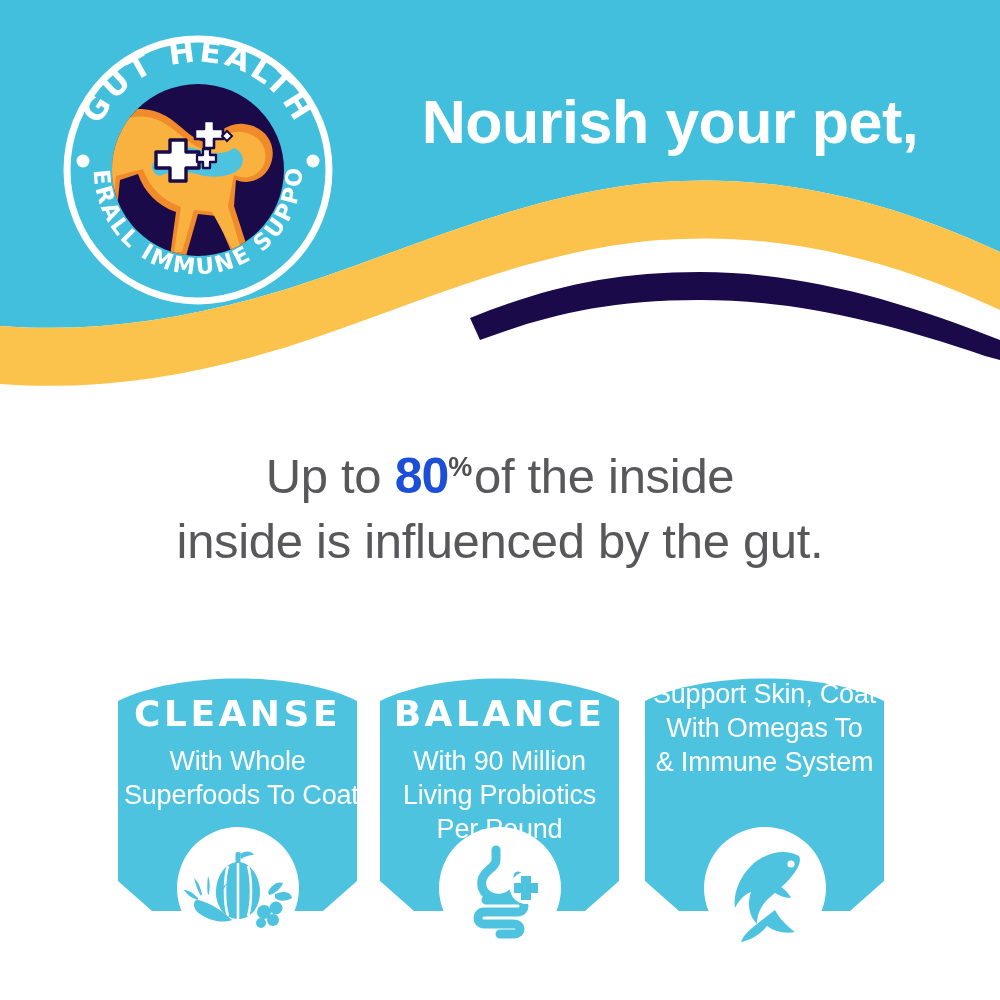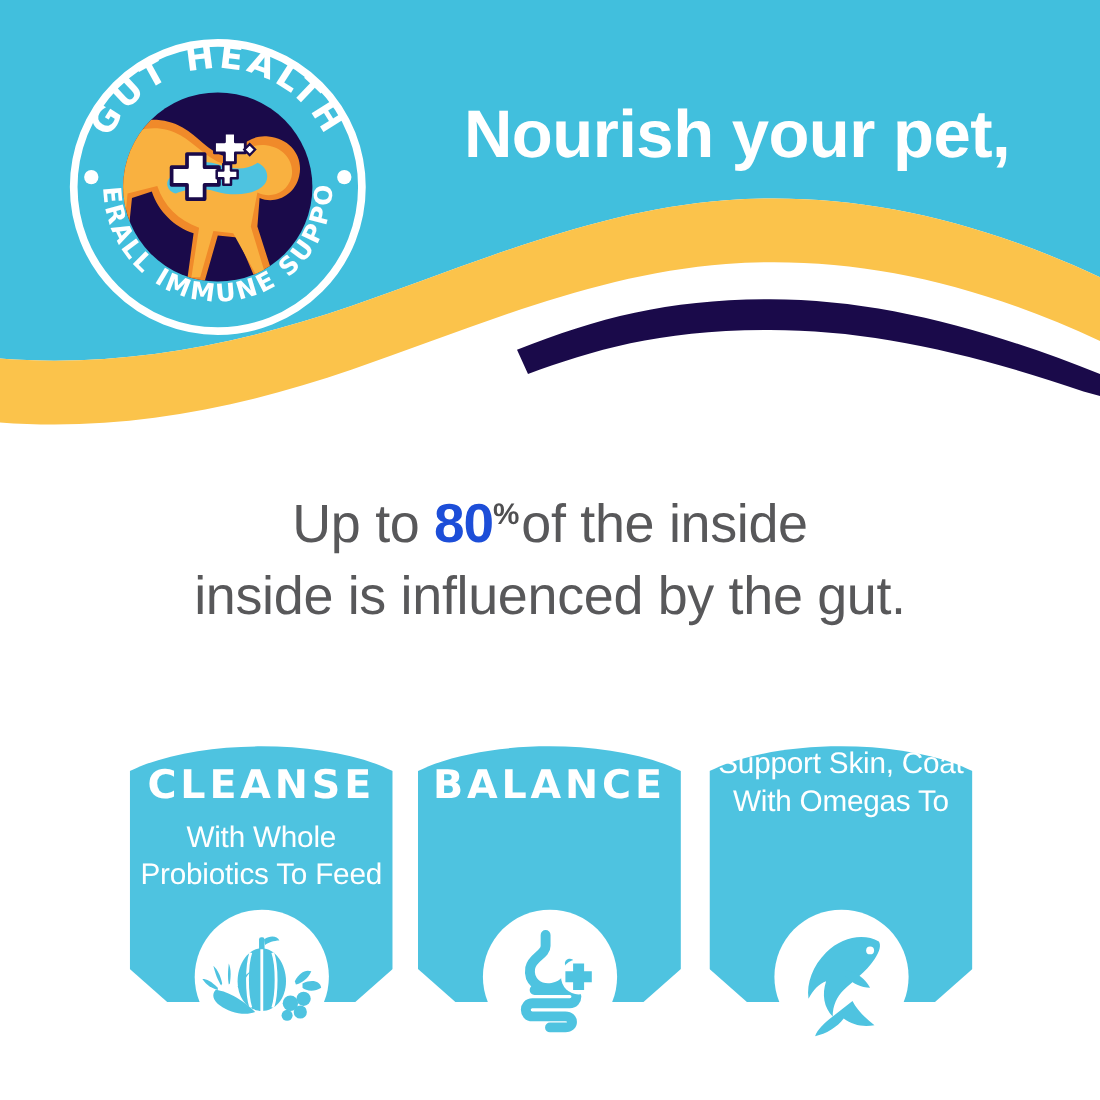--- a/index.html
+++ b/index.html
@@ -234,21 +234,21 @@
   <div id="cards">
 
     <div class="card" style="left:118px;">
       <svg class="card-shape" viewBox="0 0 239 262">
         <path d="M 0 36 C 60 6 179 6 239 36 L 239 216 L 205 246 L 34 246 L 0 216 Z" fill="#4ec3e0"></path>
       </svg>
       <div class="card-body">
         <div class="card-title">CLEANSE</div>
         <div class="card-desc">
           <span class="d-line">With Whole</span>
-          <span class="d-line">Probiotics To Feed</span>
+          <span class="d-line">Superfoods To Coat</span>
         </div>
       </div>
       <svg class="card-icon" viewBox="0 0 124 124">
         <circle cx="62" cy="62" r="61" fill="#ffffff"></circle>
         <g fill="#4ec3e0">
 
           <path d="M 62 36 C 50 36 40 50 40 66 C 40 82 50 93 62 93 C 74 93 84 82 84 66 C 84 50 74 36 62 36 Z"></path>
           <rect x="59.5" y="26" width="5" height="12" rx="2"></rect>
           <path d="M 64 28 C 70 24 76 25 78 29 C 73 29 68 31 65 33 Z"></path>
         </g>
@@ -275,20 +275,25 @@
         </g>
       </svg>
     </div>
 
     <div class="card" style="left:380px;">
       <svg class="card-shape" viewBox="0 0 239 262">
         <path d="M 0 36 C 60 6 179 6 239 36 L 239 216 L 205 246 L 34 246 L 0 216 Z" fill="#4ec3e0"></path>
       </svg>
       <div class="card-body">
         <div class="card-title">BALANCE</div>
+        <div class="card-desc">
+          <span class="d-line">With 90 Million</span>
+          <span class="d-line">Living Probiotics</span>
+          <span class="d-line">Per Pound</span>
+        </div>
       </div>
       <svg class="card-icon" viewBox="0 0 124 124">
         <circle cx="62" cy="62" r="61" fill="#ffffff"></circle>
         <g fill="none" stroke="#4ec3e0" stroke-width="9" stroke-linecap="round" stroke-linejoin="round">
 
           <path d="M 58 24 L 58 34 C 58 42 46 44 44 54 C 42 66 52 74 64 72
                    C 76 70 82 60 80 50"></path>
 
           <path d="M 48 74 L 80 74 C 88 74 88 86 80 86 L 46 86
                    C 38 86 38 98 46 98 L 76 98 C 84 98 84 108 76 108 L 62 108"></path>
@@ -302,20 +307,21 @@
     </div>
 
     <div class="card" style="left:645px;">
       <svg class="card-shape" viewBox="0 0 239 262">
         <path d="M 0 36 C 60 6 179 6 239 36 L 239 216 L 205 246 L 34 246 L 0 216 Z" fill="#4ec3e0"></path>
       </svg>
       <div class="card-body">
         <div class="card-desc">
           <span class="d-line">Support Skin, Coat</span>
           <span class="d-line">With Omegas To</span>
+          <span class="d-line">&amp; Immune System</span>
         </div>
       </div>
       <svg class="card-icon" viewBox="0 0 124 124">
         <circle cx="62" cy="62" r="61" fill="#ffffff"></circle>
         <g fill="#4ec3e0">
 
           <path d="M 96 30 C 82 22 62 26 48 40 C 36 52 30 68 32 82
                    C 36 74 42 68 48 66 C 44 78 46 90 54 98
                    C 54 88 58 80 64 74 C 72 66 84 58 92 46
                    C 97 39 98 33 96 30 Z"></path>

